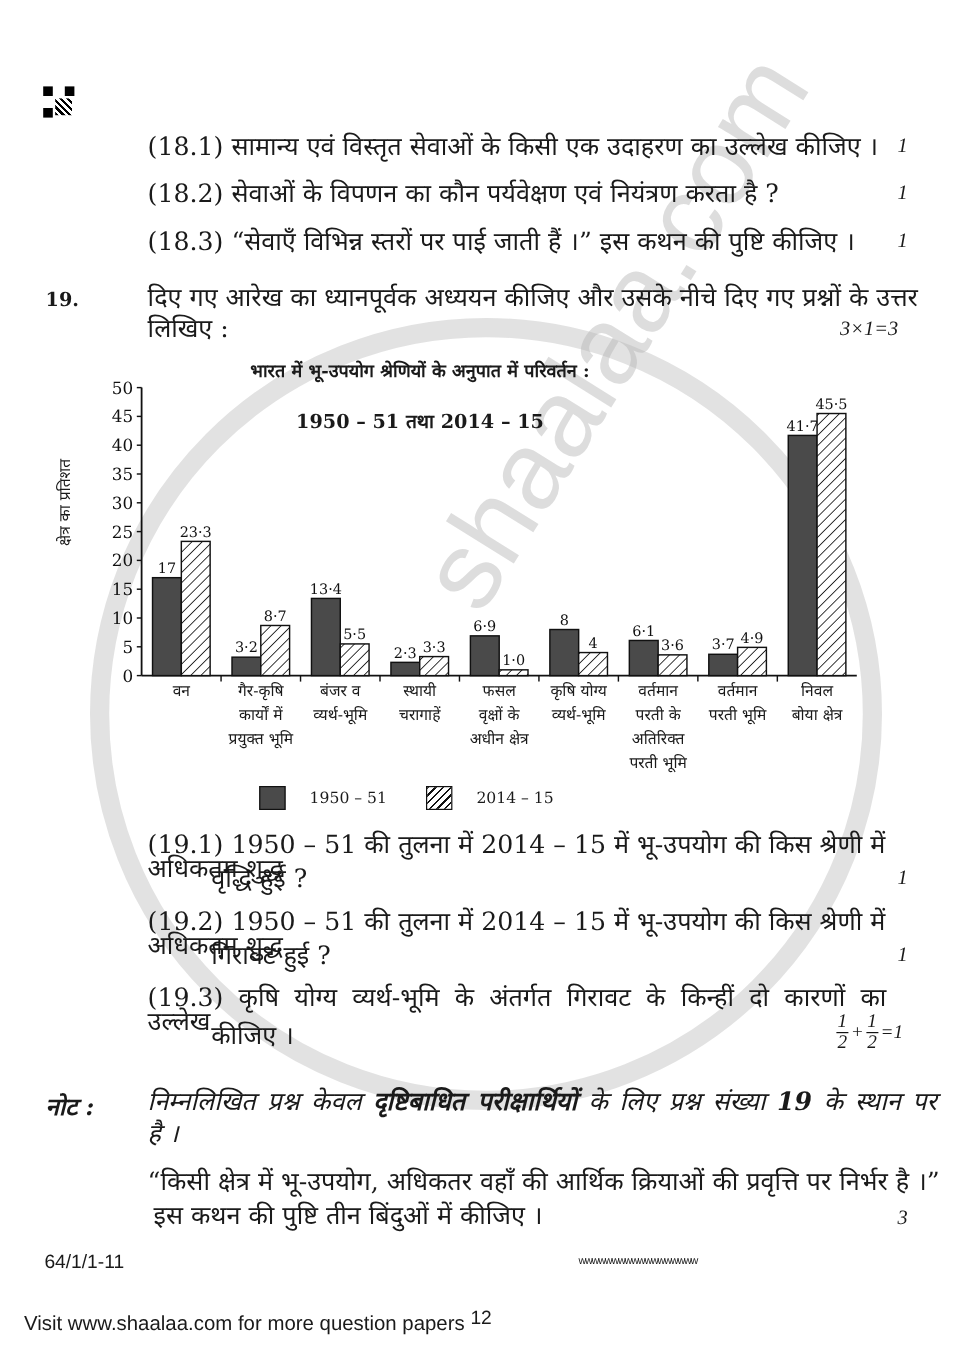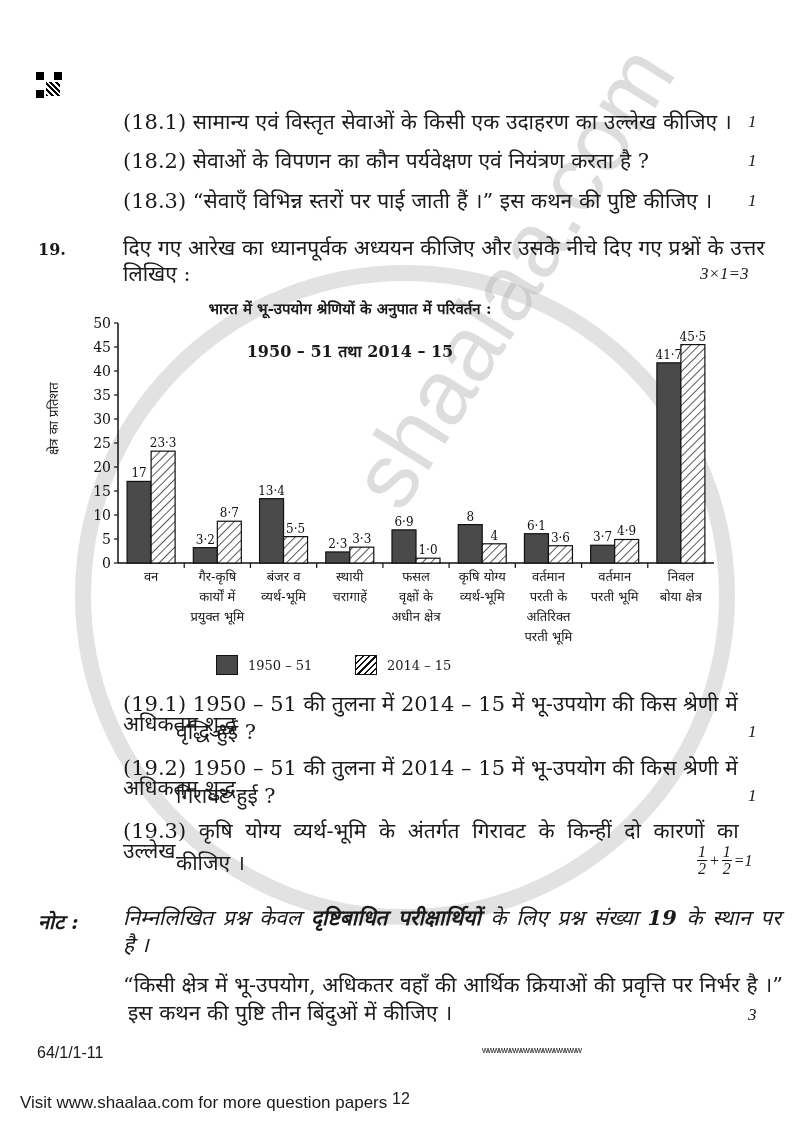--- a/index.html
+++ b/index.html
@@ -15,21 +15,21 @@
         linear-gradient(#000,#000) 0 18px/8px 8px no-repeat,
         repeating-linear-gradient(45deg,#000 0 2px,#fff 2px 4px) 10px 10px/14px 14px no-repeat;}
   .watermark-circle{position:absolute;left:75px;top:265px;width:660px;height:660px;border-radius:50%;
       border:16px solid rgba(190,190,190,0.45);box-sizing:border-box;pointer-events:none;}
   .watermark-text{position:absolute;left:330px;top:470px;font-family:"Liberation Sans",sans-serif;
       font-size:92px;color:rgba(180,180,180,0.45);transform:rotate(-58deg);transform-origin:left top;
       pointer-events:none;white-space:nowrap;}
   .chart-title{position:absolute;font-weight:bold;font-size:15px;text-align:center;width:360px;}
   svg text{font-family:"DejaVu Serif","Liberation Serif",serif;}
   .cat-label{position:absolute;font-size:13px;line-height:20px;text-align:center;width:70px;}
-  .legend{position:absolute;top:655px;font-size:13px;display:flex;align-items:center;gap:10px;}
+  .legend{position:absolute;top:655px;font-size:13px;display:flex;align-items:center;gap:20px;}
   .swatch{width:22px;height:20px;border:1.5px solid #111;box-sizing:border-box;}
   .swatch.solid{background:#4a4a4a;}
   .swatch.hatch{background:repeating-linear-gradient(-45deg,#fff 0 3px,#111 3px 4.5px);}
   .footer{position:absolute;font-family:"Liberation Sans",sans-serif;}
 </style>
 </head>
 <body>
 
 <div class="qr"></div>
 

